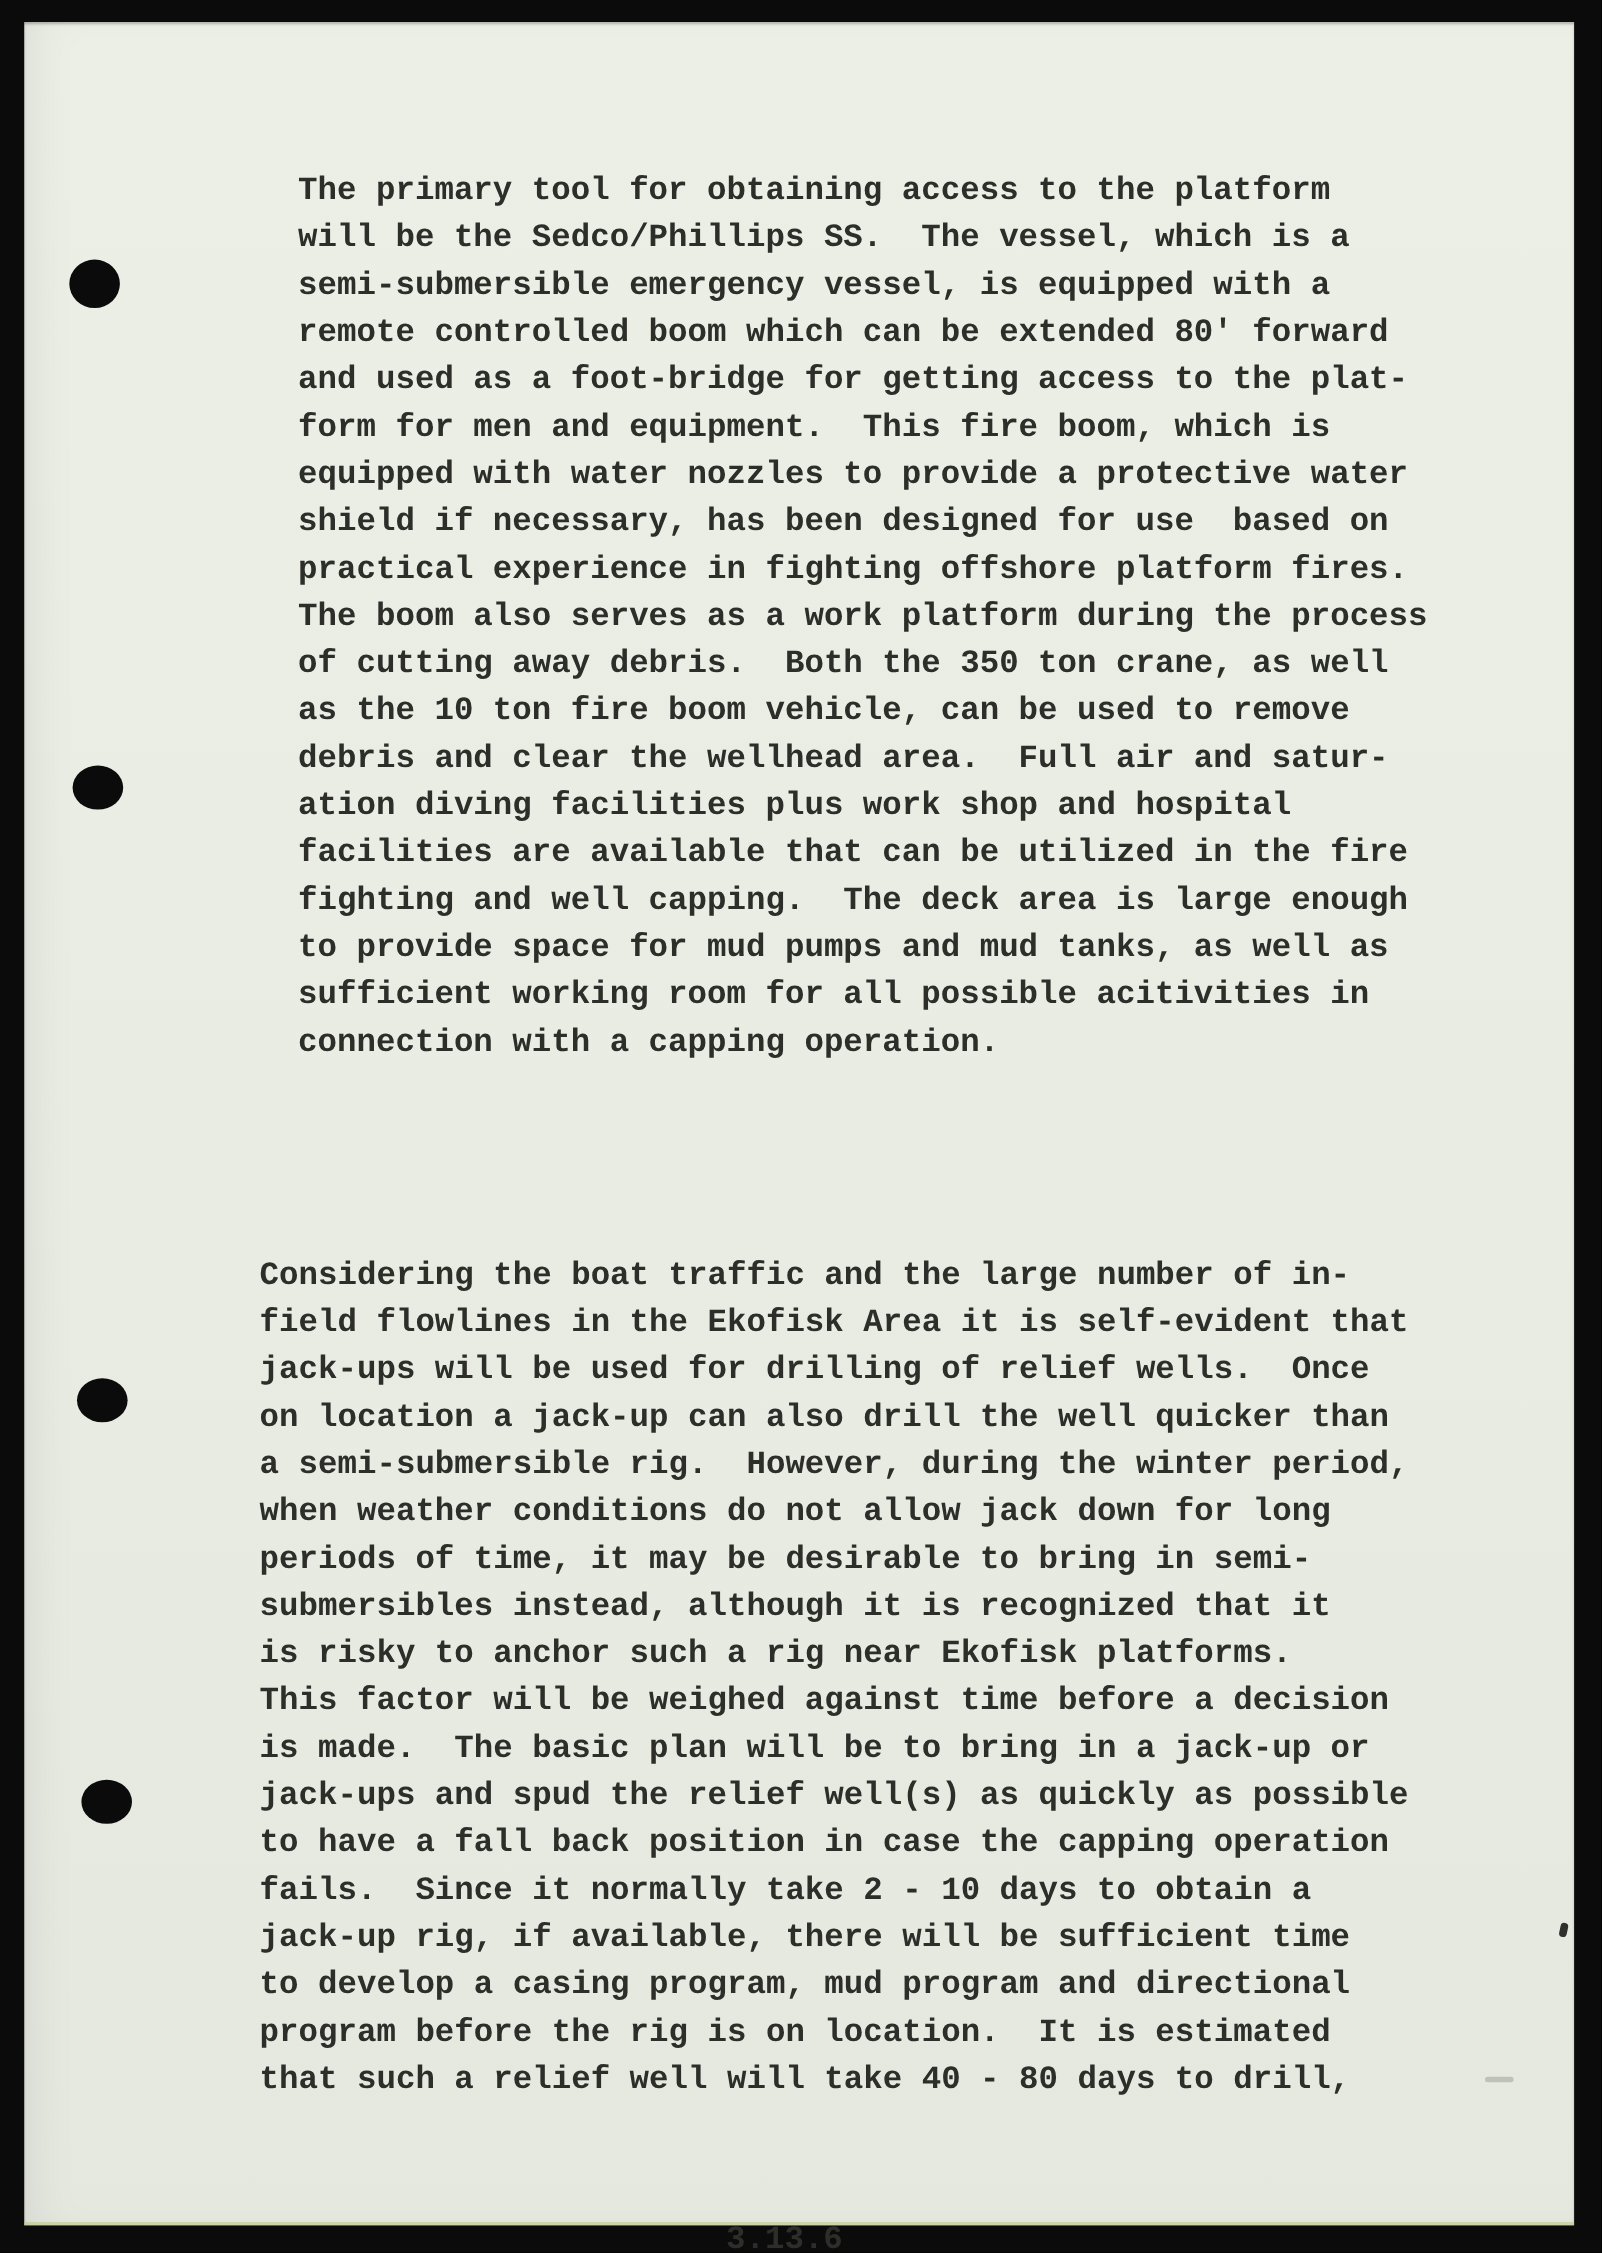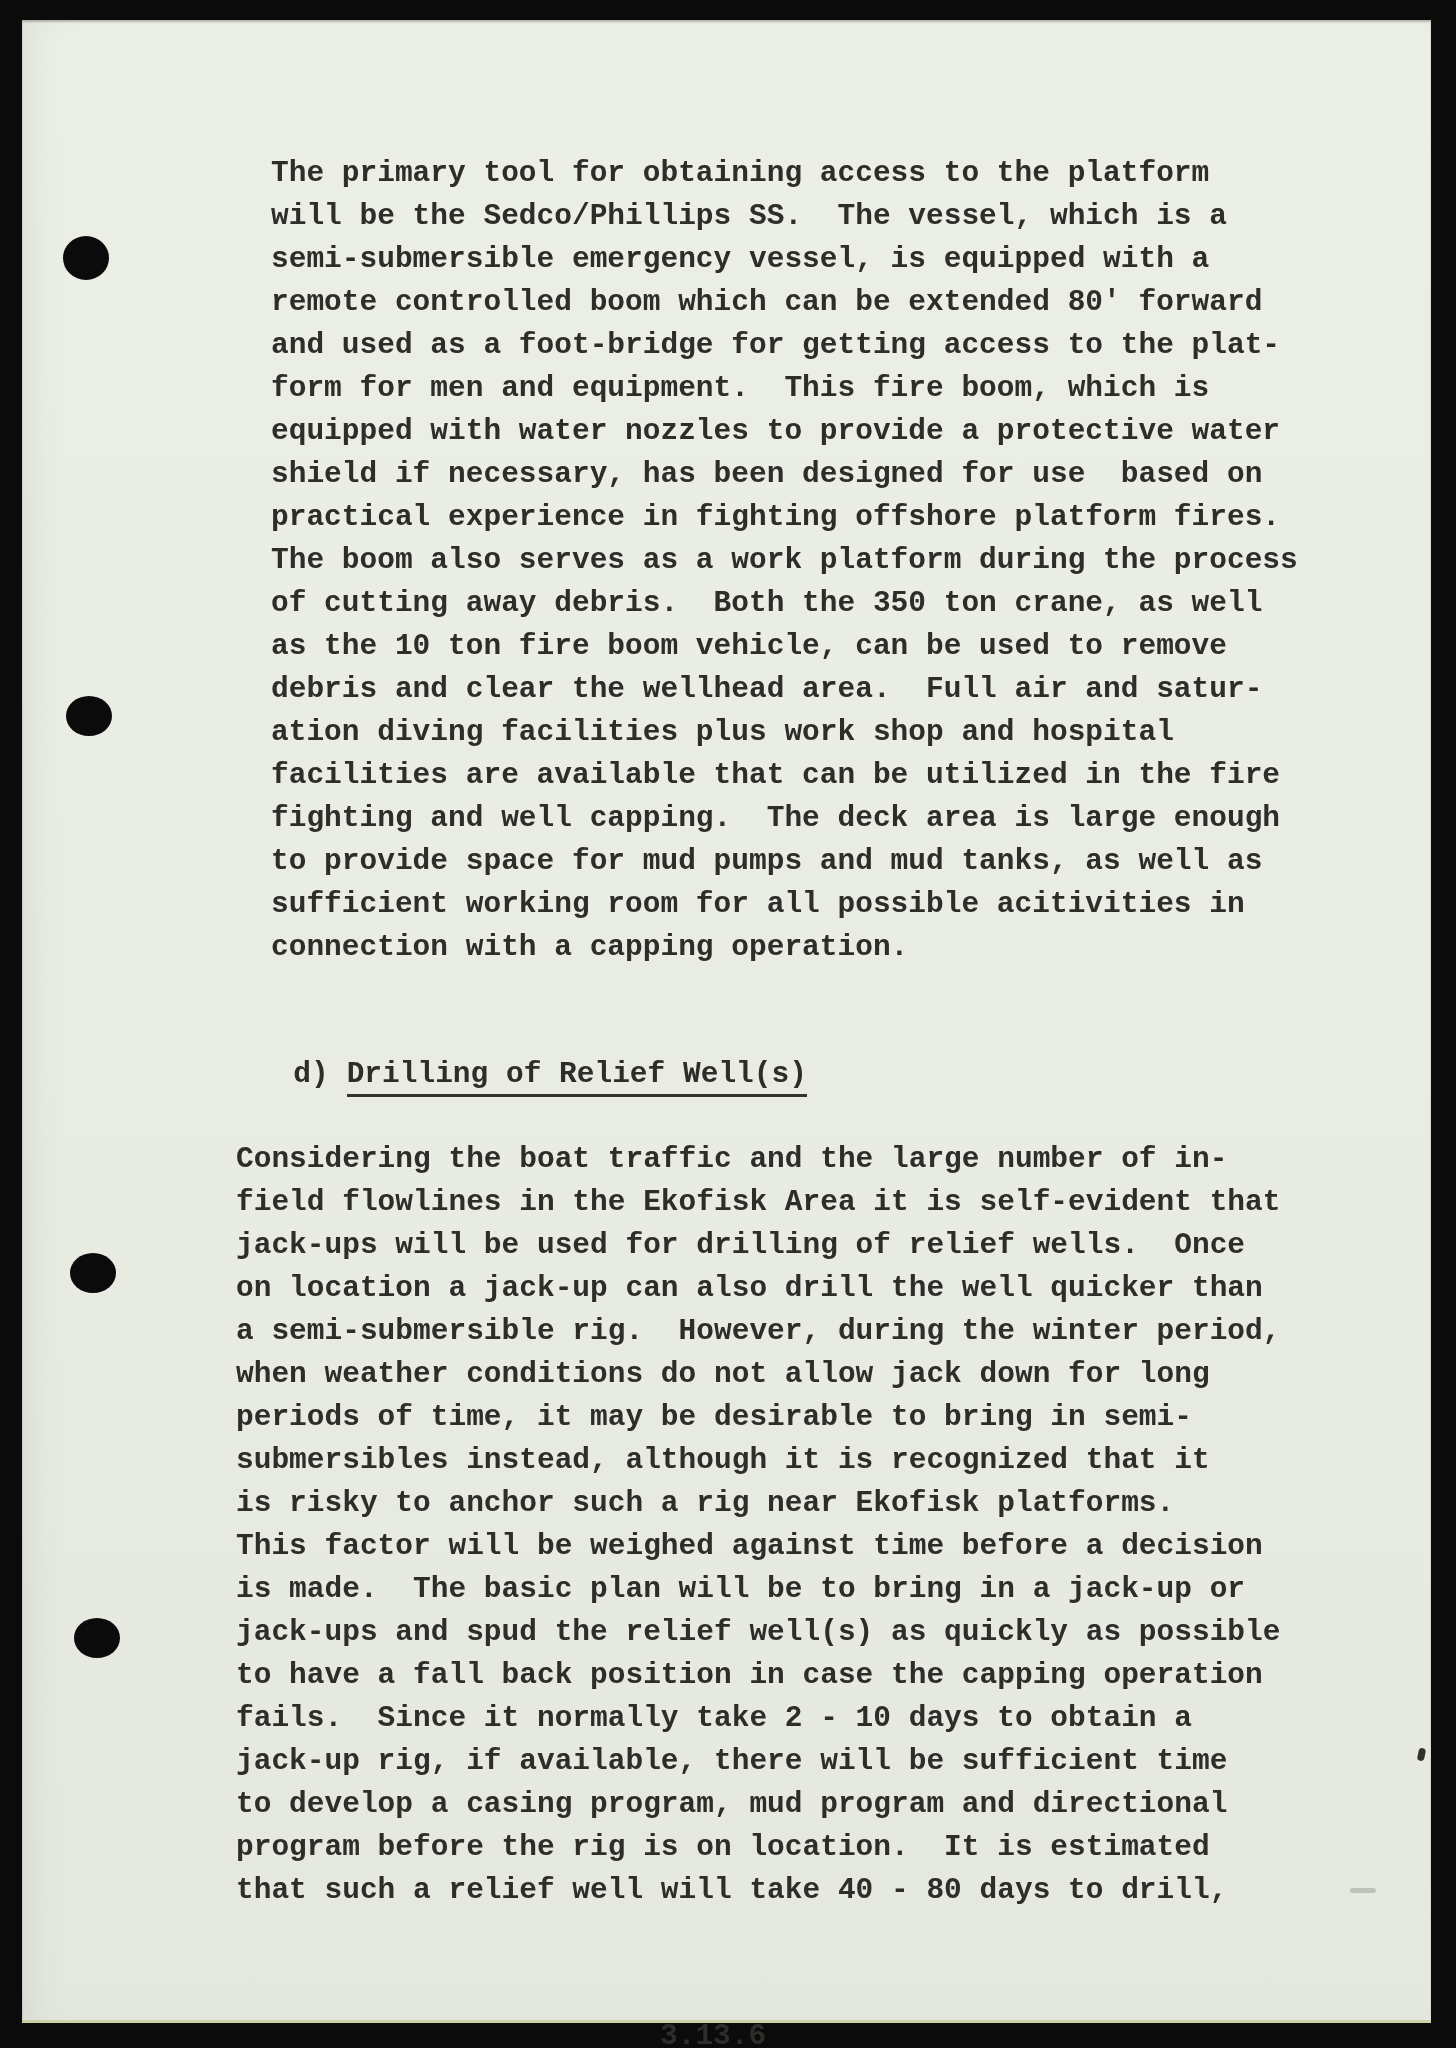--- a/index.html
+++ b/index.html
@@ -106,23 +106,20 @@
 of cutting away debris.  Both the 350 ton crane, as well
 as the 10 ton fire boom vehicle, can be used to remove
 debris and clear the wellhead area.  Full air and satur-
 ation diving facilities plus work shop and hospital
 facilities are available that can be utilized in the fire
 fighting and well capping.  The deck area is large enough
 to provide space for mud pumps and mud tanks, as well as
 sufficient working room for all possible acitivities in
 connection with a capping operation.</div>
 
-    <div class="typed heading">
-      <span class="label">d)</span><span class="title">Drilling of Relief Well(s)</span>
-    </div>
 
     <div class="typed para-2">Considering the boat traffic and the large number of in-
 field flowlines in the Ekofisk Area it is self-evident that
 jack-ups will be used for drilling of relief wells.  Once
 on location a jack-up can also drill the well quicker than
 a semi-submersible rig.  However, during the winter period,
 when weather conditions do not allow jack down for long
 periods of time, it may be desirable to bring in semi-
 submersibles instead, although it is recognized that it
 is risky to anchor such a rig near Ekofisk platforms.

